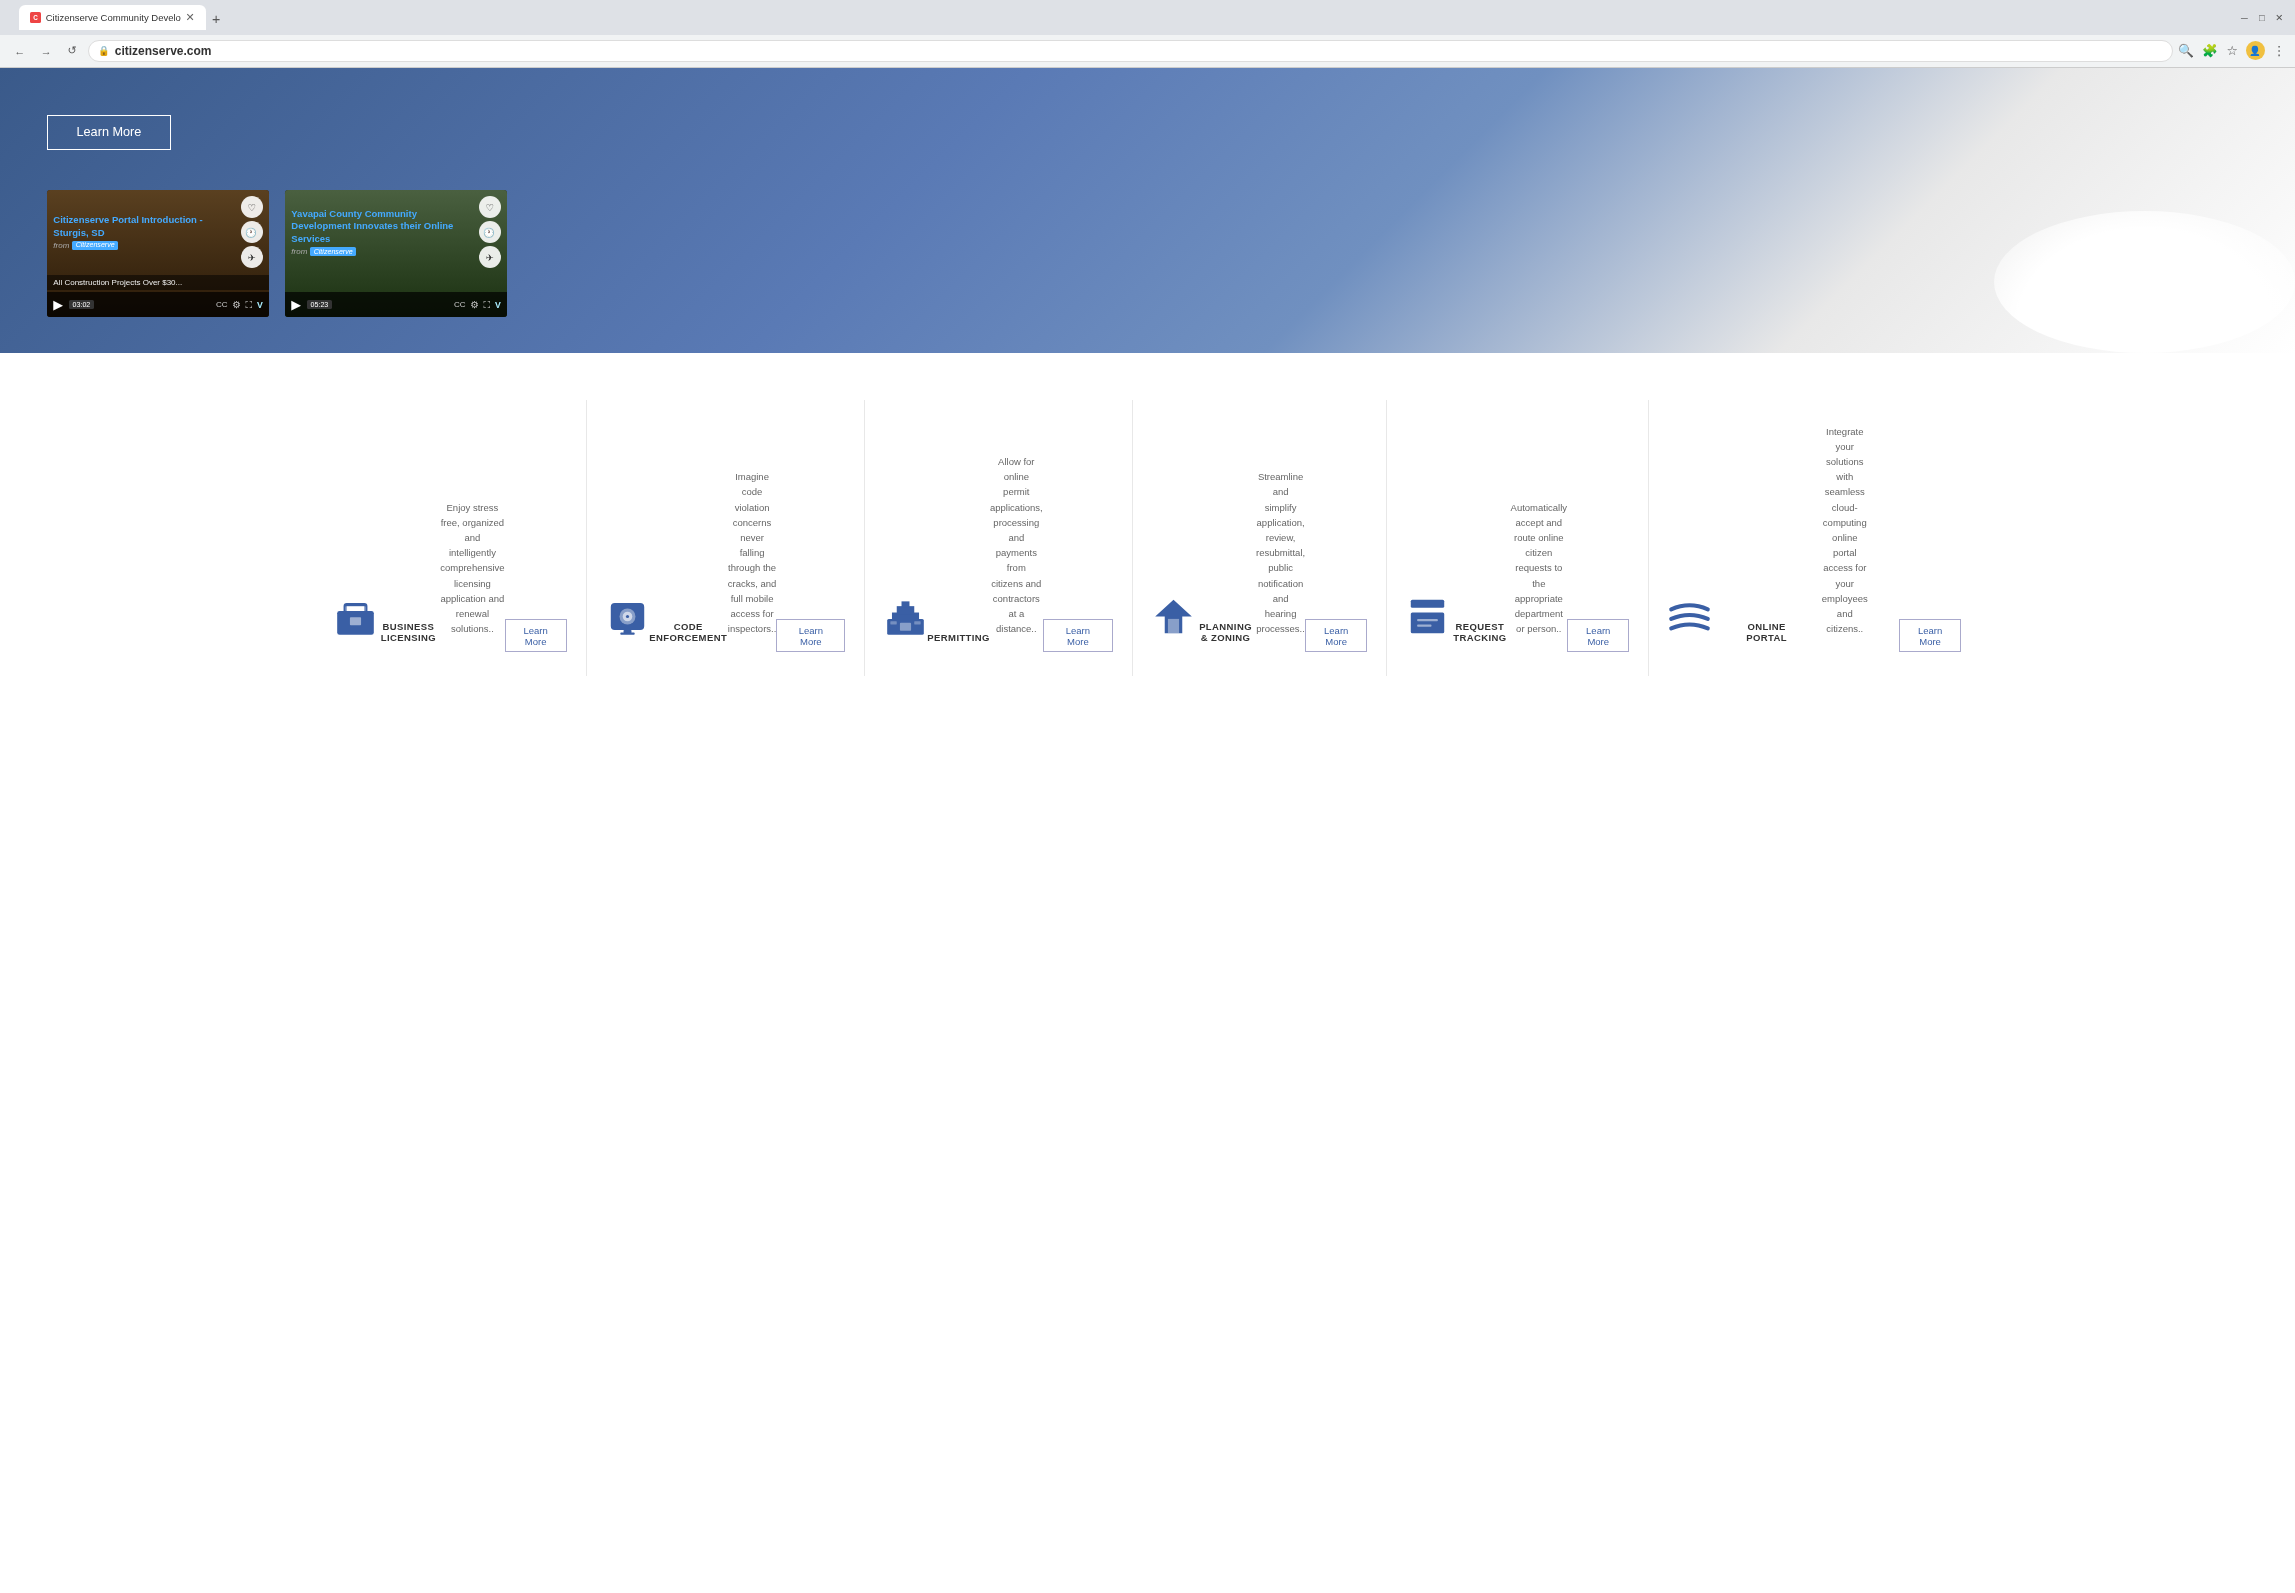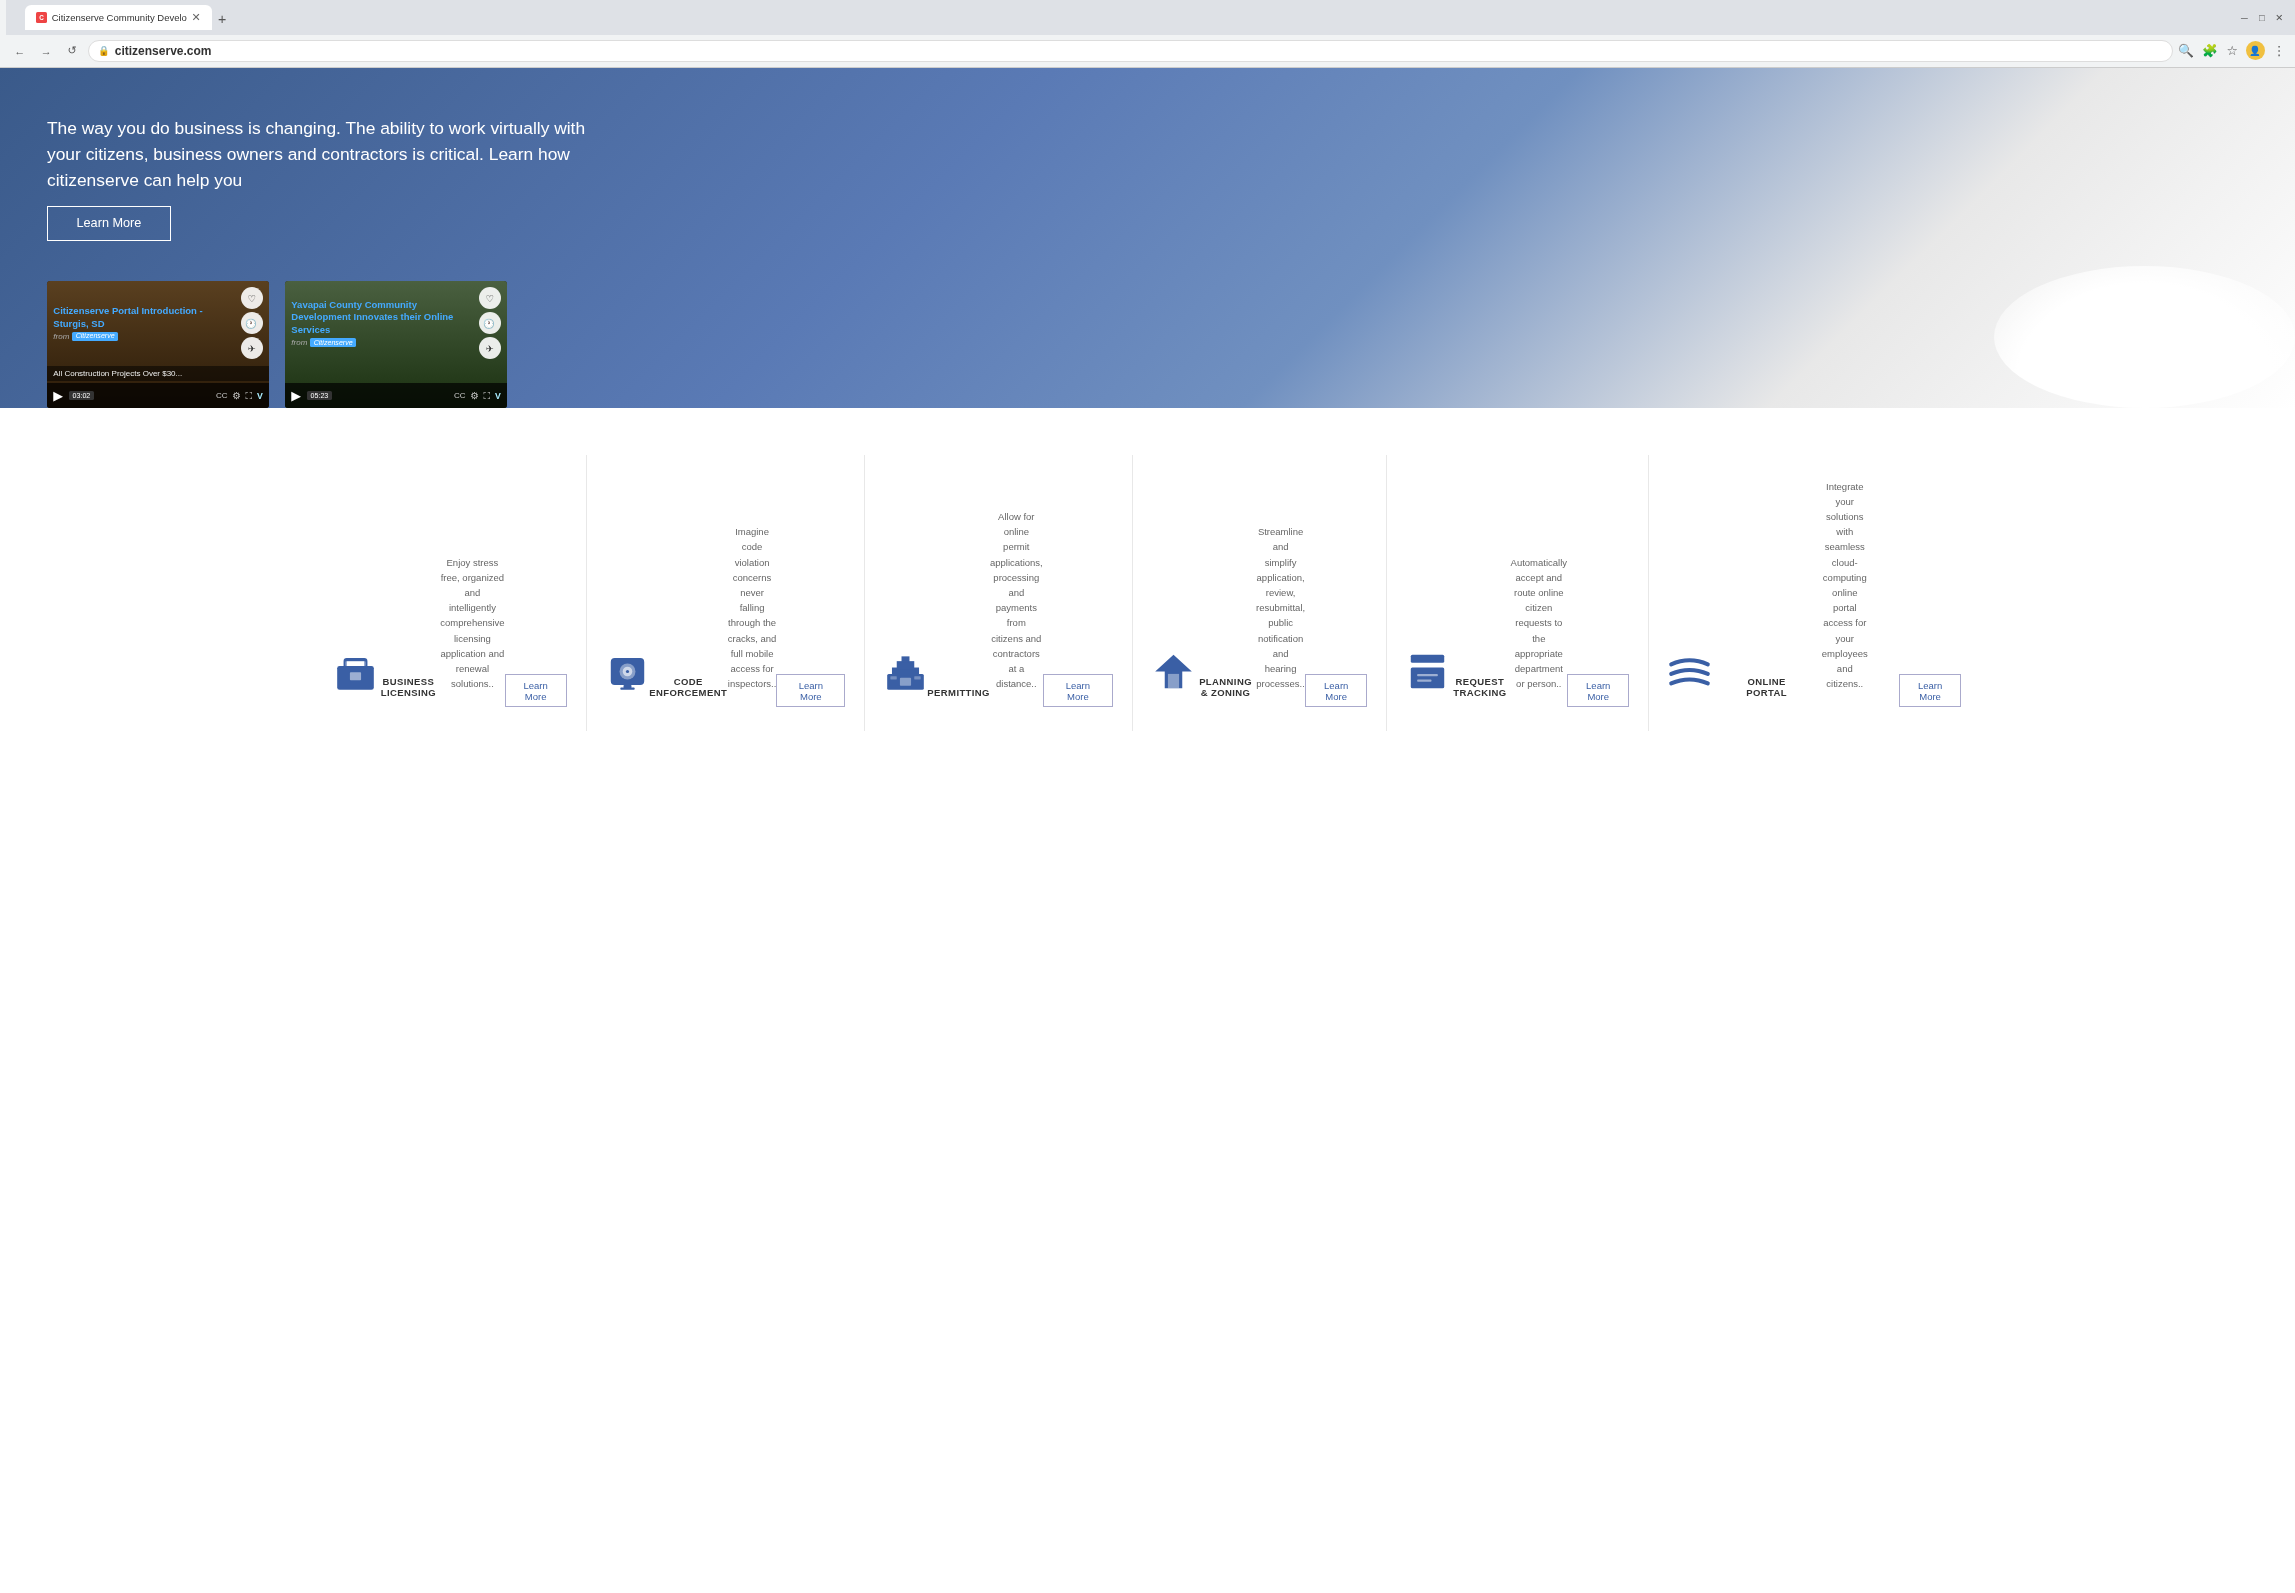--- a/index.html
+++ b/index.html
@@ -9,21 +9,20 @@
     .browser-chrome {
       background: #f1f3f4;
       border-bottom: 0.8px solid #ccc;
     }
     .browser-titlebar {
       display: flex;
       align-items: center;
       padding: 4.7px 9.5px;
       gap: 4px;
       background: #dee1e6;
-      margin-left: 6px;
     }
     .browser-controls {
       display: flex;
       gap: 4.7px;
       align-items: center;
     }
     .win-btn {
       width: 12.7px; height: 12.7px;
       border: none; background: none;
       cursor: pointer;
@@ -434,21 +433,20 @@
       <button class="toolbar-icon-btn">⋮</button>
     </div>
   </div>
 </div>
 
 <div class="website">
 
 
   <section class="hero">
     <div class="hero-content">
-      <p class="hero-text">The way you do business is changing. The ability to work virtually with your citizens, business owners and contractors is critical. Learn how citizenserve can help you</p>
       <button class="hero-cta">Learn More</button>
     </div>
 
     <div class="videos-row">
 
       <div class="video-thumb">
         <div class="video-thumb-inner">
           <div class="video-bg"></div>
           <div class="video-overlay">
             <div class="video-top-bar">

